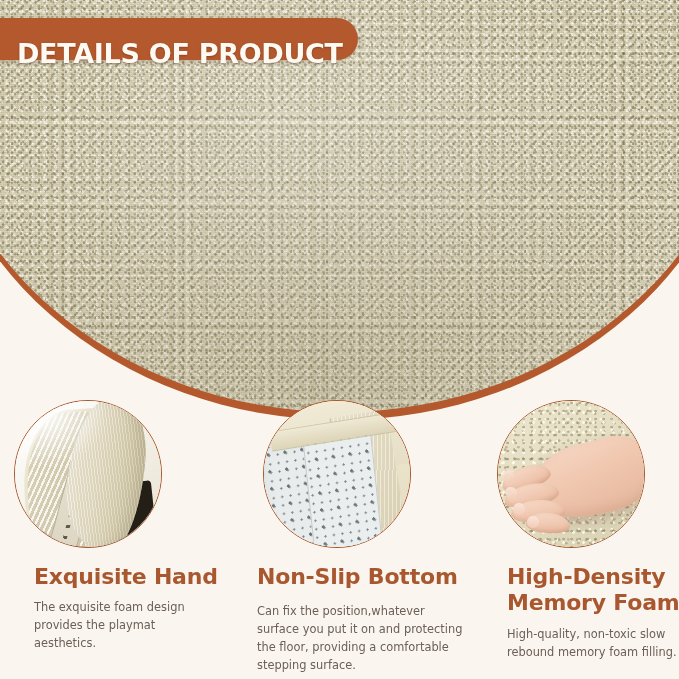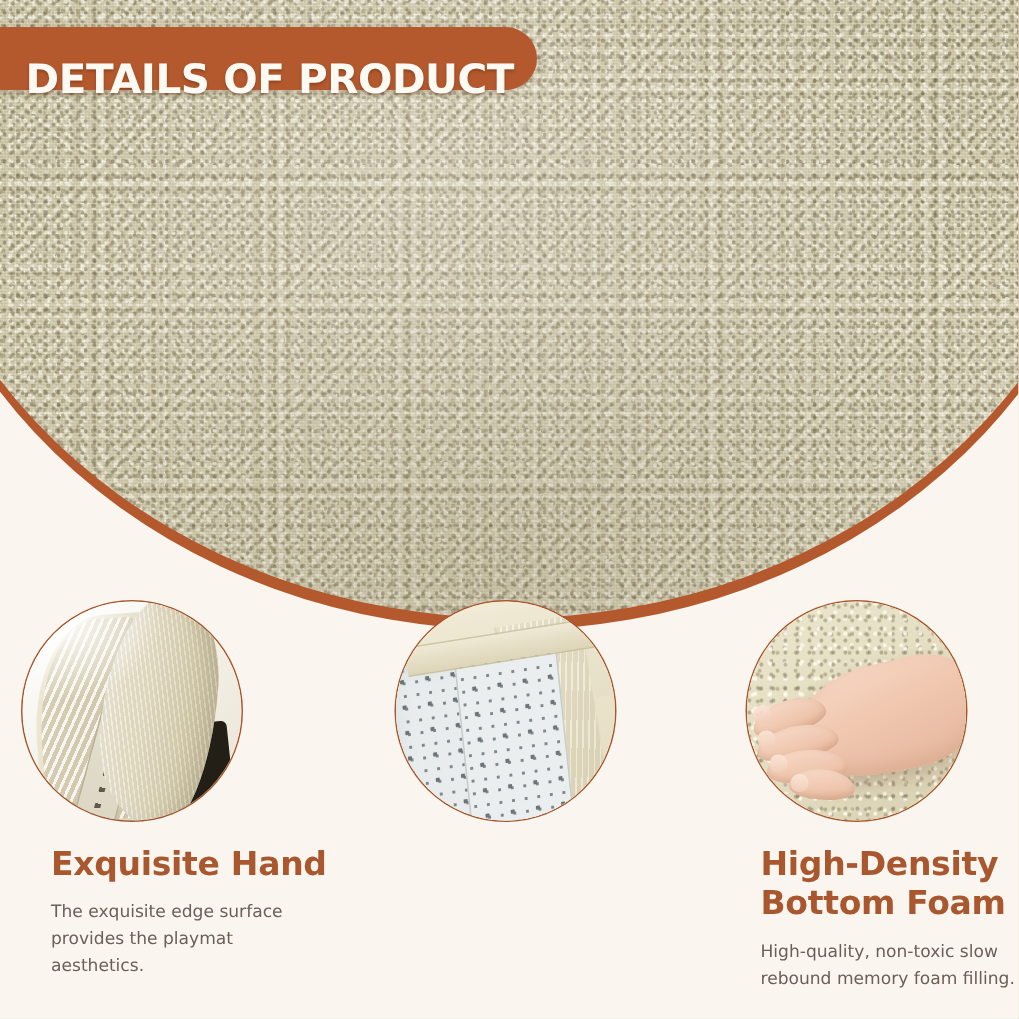--- a/index.html
+++ b/index.html
@@ -419,55 +419,59 @@
         <div class="c1-ribs"></div>
         <div class="c1-stitch"></div>
         <div class="c1-roll"></div>
         <div class="c1-roll-tex"></div>
         <div class="c1-gloss"></div>
       </div>
       <div class="caption">
         <h3 class="cap-title">
           <span>Exquisite Hand</span><br>
         </h3>
-        <p class="cap-body">The exquisite edge surface provides the playmat aesthetics.</p>
+        <p class="cap-body">The exquisite foam design provides the playmat aesthetics.</p>
       </div>
     </div>
 
     <div class="feature f2">
       <div class="circle">
         <div class="c2-bg"></div>
         <div class="c2-mat-top"></div>
         <div class="c2-fold"></div>
         <div class="c2-fold-tex"></div>
         <div class="c2-panel"></div>
         <div class="c2-dots"></div>
         <div class="c2-panel2"></div>
         <div class="c2-dots2"></div>
         <div class="c2-edge"></div>
+      </div>
+      <div class="caption">
+        <h3 class="cap-title">Non-Slip Bottom</h3>
+        <p class="cap-body">Can fix the position,whatever surface you put it on and protecting the floor, providing a comfortable stepping surface.</p>
       </div>
     </div>
 
     <div class="feature f3">
       <div class="circle">
         <div class="c3-bg"></div>
         <div class="c3-dent"></div>
         <div class="c3-hand"></div>
         <div class="finger fg1"></div>
           <div class="nail n1"></div>
         <div class="finger fg2"></div>
           <div class="nail n2"></div>
         <div class="finger fg3"></div>
           <div class="nail n3"></div>
         <div class="finger fg4"></div>
           <div class="nail n4"></div>
       </div>
       <div class="caption">
         <h3 class="cap-title">
           <span>High-Density</span><br>
-          <span>Bottom Foam</span>
+          <span>Memory Foam</span>
         </h3>
         <p class="cap-body">High-quality, non-toxic slow rebound memory foam filling.</p>
       </div>
     </div>
 
   </div>
 </div>
 
 </body></html>

